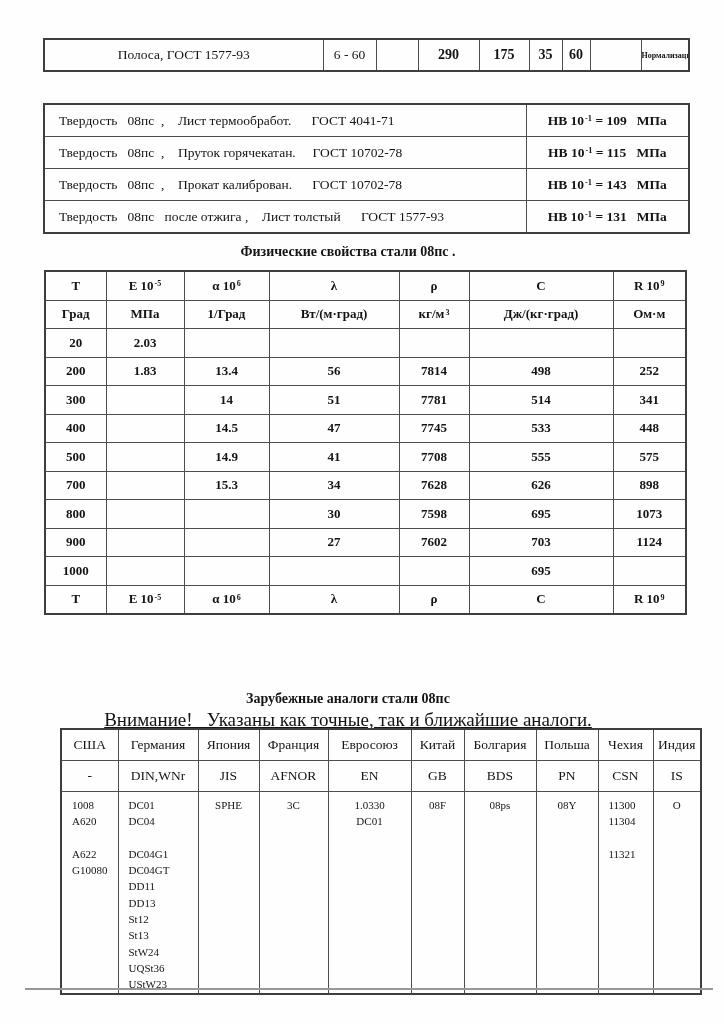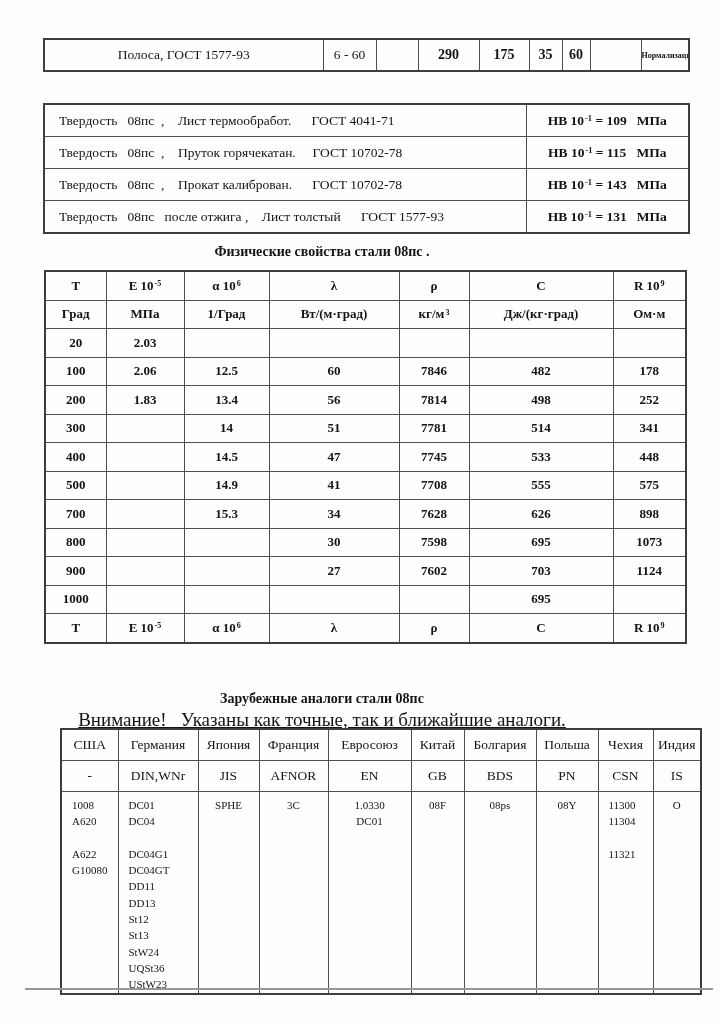--- a/index.html
+++ b/index.html
@@ -33,21 +33,21 @@
   .phys td{height:27.5px;font-weight:bold;font-size:13px;white-space:pre;}
 
   
   .ana td{font-size:13.5px;}
   .ana tr.hrow td{height:30px;}
   .ana td.v{vertical-align:top;padding-top:5px;font-size:11px;}
   .ana td.v .line{height:16.3px;line-height:16.3px;text-align:center;white-space:pre;}
   .ana td.v.left .line{text-align:left;padding-left:10px;}
 
   .title,.subtitle{
-    position:absolute;left:26px;width:592px;text-align:center;white-space:pre;
+    position:absolute;left:52px;width:592px;text-align:center;white-space:pre;
   }
   .title{font-weight:bold;font-size:14px;}
   .subtitle{font-size:19px;text-decoration:underline;}
 
   .rule{position:absolute;left:25px;top:988px;width:688px;height:2px;background:#979797;}
 </style>
 </head>
 <body>
 
 <div class="page">
@@ -138,29 +138,20 @@
         <tr>
           <td>20</td>
           <td>2.03</td>
           <td></td>
           <td></td>
           <td></td>
           <td></td>
           <td></td>
         </tr>
         <tr>
-          <td>100</td>
-          <td>2.06</td>
-          <td>12.5</td>
-          <td>60</td>
-          <td>7846</td>
-          <td>482</td>
-          <td>178</td>
-        </tr>
-        <tr>
           <td>200</td>
           <td>1.83</td>
           <td>13.4</td>
           <td>56</td>
           <td>7814</td>
           <td>498</td>
           <td>252</td>
         </tr>
         <tr>
           <td>300</td>

